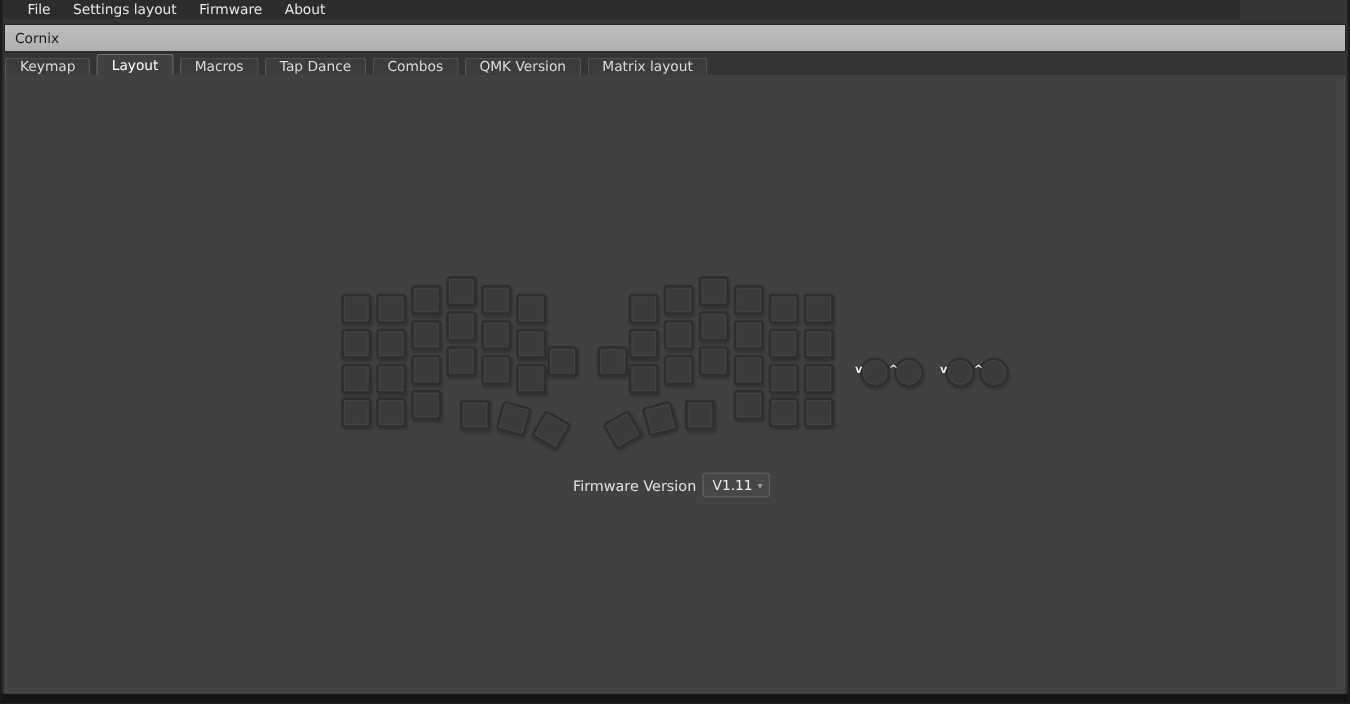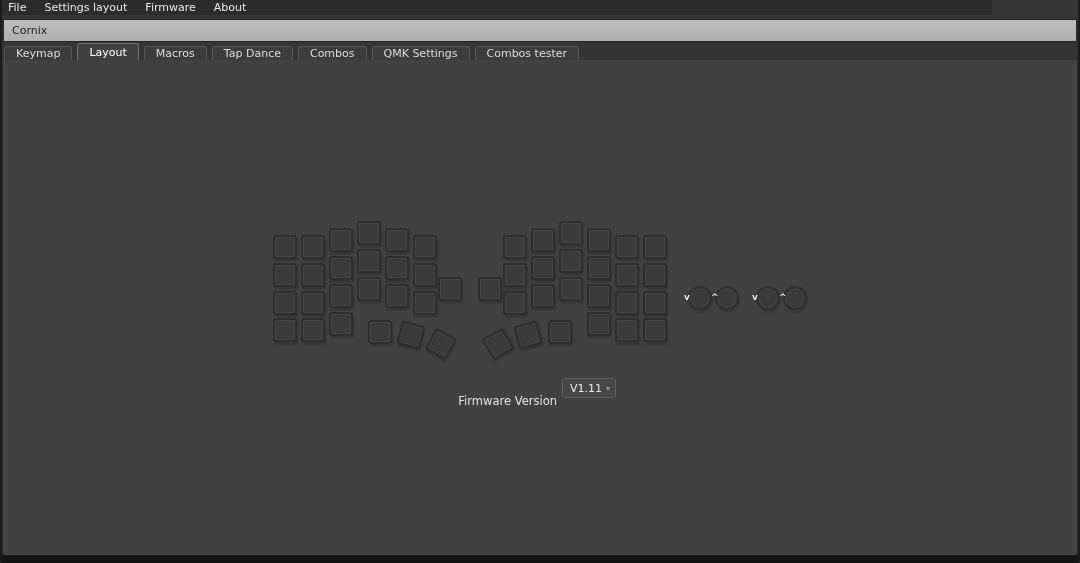--- a/index.html
+++ b/index.html
@@ -11,21 +11,21 @@
     color:#e6e6e6;
   }
   
   .edge-left  { position:absolute; left:0; top:0; width:2px; height:563px; background:#1b1b1b; z-index:50;}
   .edge-right { position:absolute; right:0; top:0; width:2px; height:563px; background:#1b1b1b; z-index:50;}
   .edge-bottom{ position:absolute; left:0; bottom:0; width:1080px; height:8px; background:#141414; z-index:49;}
 
   
   .menubar {
     position:absolute; left:0; top:0; width:992px; height:15px;
-    background:#2c2c2c; display:flex; align-items:center; padding-left:5px;
+    background:#2c2c2c; display:flex; align-items:center; padding-left:19px;
     z-index:40;
   }
   .menubar .menu-item {
     font-size:11px; color:#e8e8e8; padding:0 9px; line-height:15px; cursor:default;
   }
   .menubar .menu-item:first-child { padding-left:3px; }
 
   
   .device-combo {
     position:absolute; left:3px; top:19px; width:1074px; height:23px;
@@ -92,21 +92,21 @@
     text-shadow:0 0 1px #000;
     line-height:9px;
   }
 
   
   .firmware-row {
     position:absolute; left:0; top:378px; width:1080px; height:21px; z-index:16;
     display:flex; align-items:center;
   }
   .fw-label {
-    position:absolute; right:523px; top:16px;
+    position:absolute; right:523px; top:4px;
     font-size:11.5px; color:#e2e2e2;
   }
   .fw-combo {
     position:absolute; left:562px; top:0; width:54px; height:20px;
     background:#474747;
     border:1px solid #606060;
     border-radius:3px;
     display:flex; align-items:center;
     padding-left:7px;
   }
@@ -129,22 +129,22 @@
 <div class="device-combo">
   <span class="combo-text">Cornix</span>
 </div>
 
 <div class="tabbar">
     <div class="tab">Keymap</div>
     <div class="tab active">Layout</div>
     <div class="tab">Macros</div>
     <div class="tab">Tap Dance</div>
     <div class="tab">Combos</div>
-    <div class="tab">QMK Settings</div>
-    <div class="tab">Combos tester</div>
+    <div class="tab">QMK Version</div>
+    <div class="tab">Matrix layout</div>
   </div>
 
 <div class="content-pane"></div>
 
 <div class="kb-layer">
     <div class="key" style="left: 273px; top: 235px; width: 24px; height: 24px;"></div>
     <div class="key" style="left: 273px; top: 263px; width: 24px; height: 24px;"></div>
     <div class="key" style="left: 273px; top: 291px; width: 24px; height: 24px;"></div>
     <div class="key" style="left: 273px; top: 318px; width: 24px; height: 24px;"></div>
     <div class="key" style="left: 301px; top: 235px; width: 24px; height: 24px;"></div>

